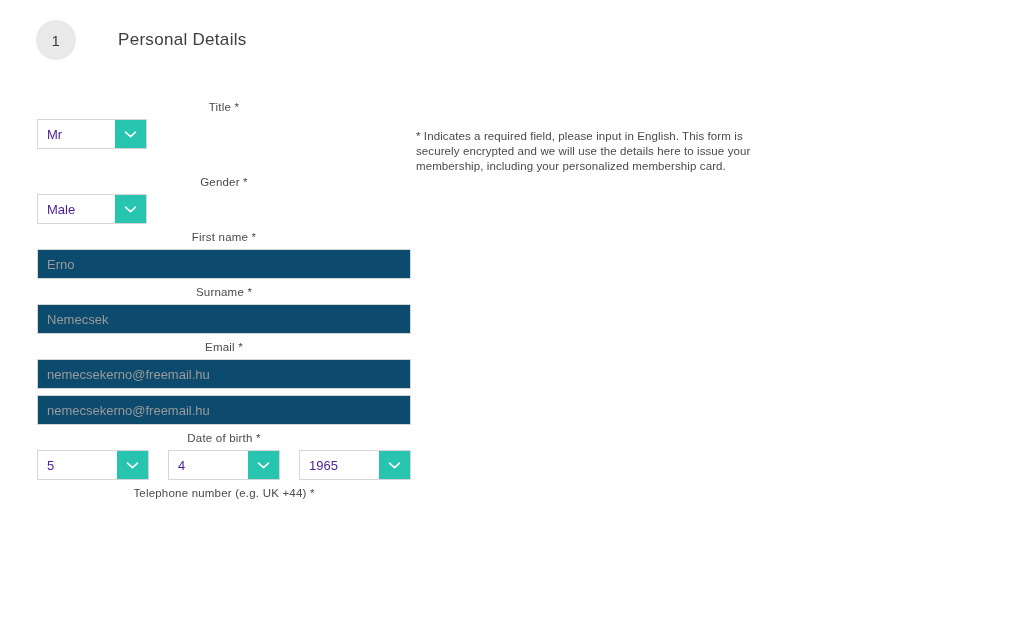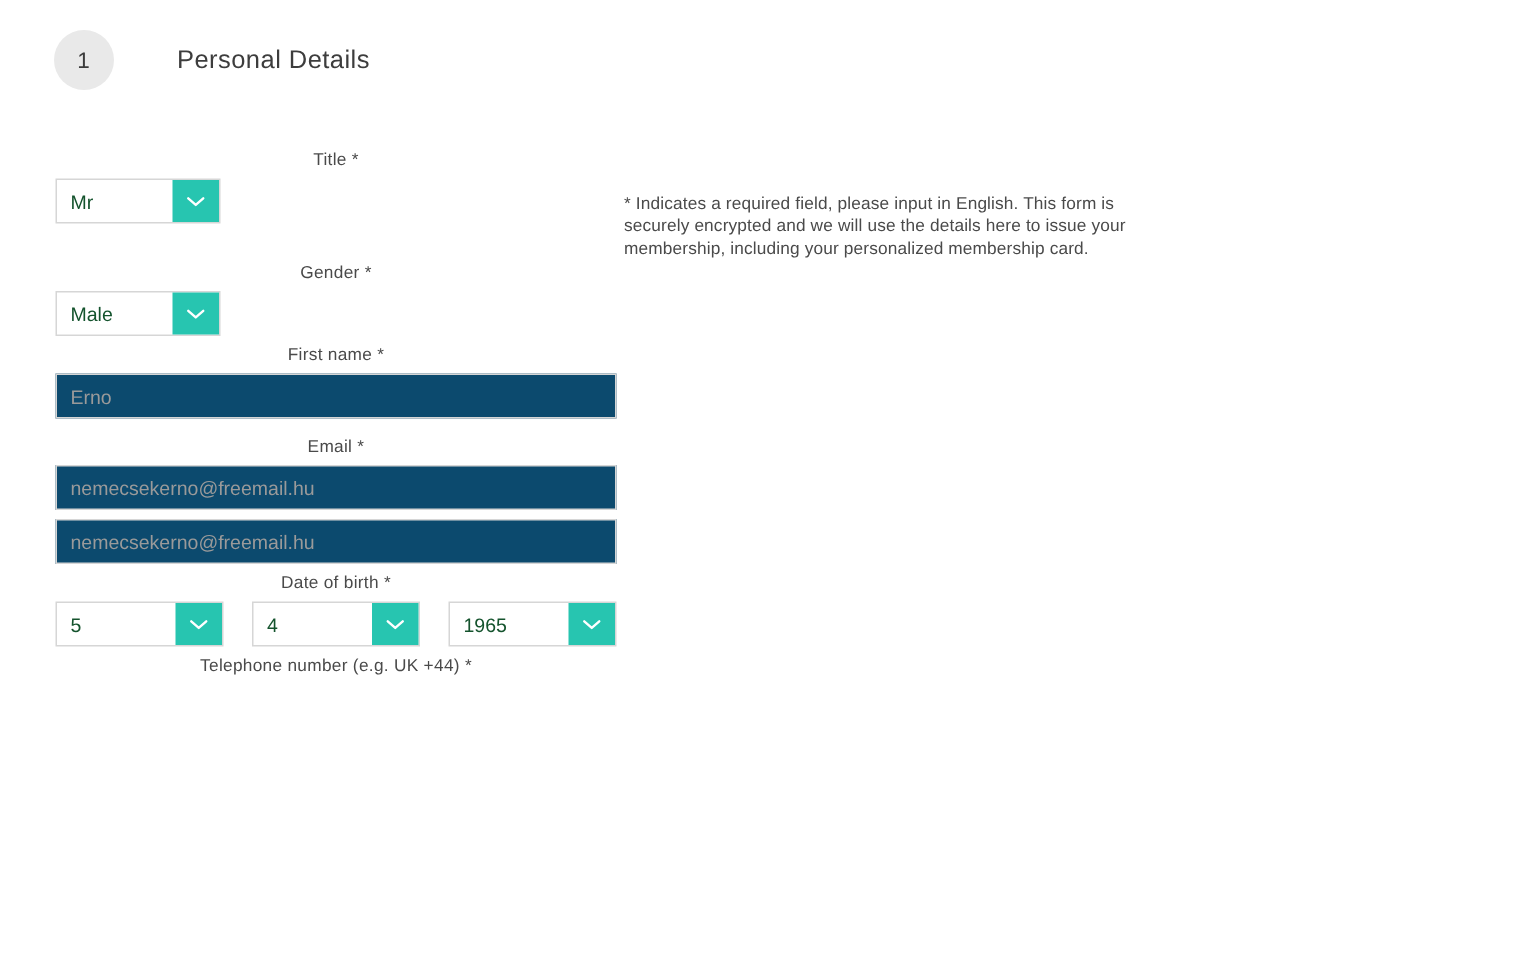--- a/index.html
+++ b/index.html
@@ -100,21 +100,21 @@
     vertical-align: top;
   }
   .select-wrap.sm { width: 110px; }
   .select-wrap.date { width: 112px; }
   .select-value {
     flex: 1 1 auto;
     display: flex;
     align-items: center;
     padding-left: 9px;
     font-size: 13px;
-    color: #14532d;
+    color: #4c1d95;
     white-space: nowrap;
     overflow: hidden;
   }
   .select-arrow {
     flex: 0 0 auto;
     width: 31px;
     background: #27c5b0;
     display: flex;
     align-items: center;
     justify-content: center;
@@ -181,20 +181,24 @@
 
   <div class="gap-gender"></div>
 
   <div class="field">
     <label class="field-label">First name *</label>
     <input class="text-input" type="text" placeholder="Erno" style="">
   </div>
 
   <div class="gap-std"></div>
 
+  <div class="field">
+    <label class="field-label">Surname *</label>
+    <input class="text-input" type="text" placeholder="Nemecsek" style="">
+  </div>
 
   <div class="gap-std"></div>
 
   <div class="field">
     <label class="field-label">Email *</label>
     <input class="text-input" type="text" placeholder="nemecsekerno@freemail.hu" style="">
   </div>
 
   <div class="gap-std"></div>
 

